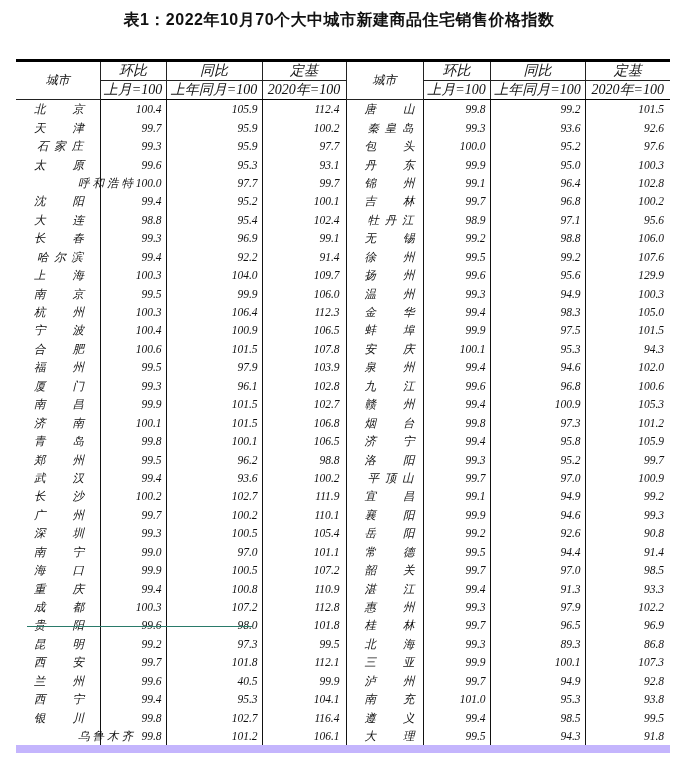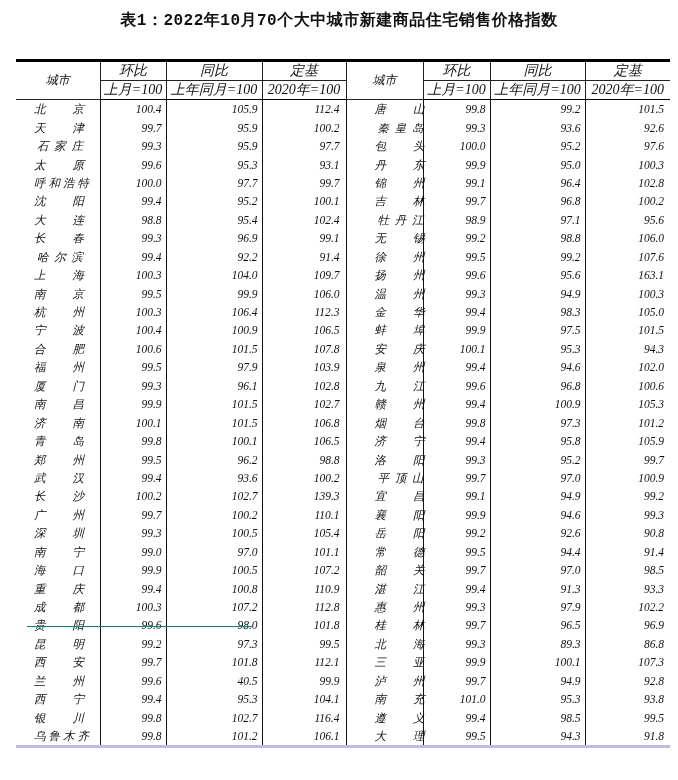--- a/index.html
+++ b/index.html
@@ -1,20 +1,20 @@
 <!DOCTYPE html>
 <html><head>
 <meta charset="utf-8">
 <style>
   html, body { margin:0; padding:0; background:#ffffff; }
   body { width:678px; height:780px; position:relative; overflow:hidden;
          font-family:"DejaVu Serif","Liberation Serif",serif; color:#111; }
   .title { position:absolute; top:10px; left:0; width:678px; text-align:center;
            font-size:16px; font-weight:bold; letter-spacing:0.5px;
-           font-family:Liberation Mono, monospace; }
+           font-family:Liberation Sans, sans-serif; }
   table.main { position:absolute; top:59px; left:16px; width:654px;
                border-collapse:collapse; table-layout:fixed;font-style:italic; }
   table.main col.c-city1 { width:84px; }
   table.main col.c-hb1 { width:66px; }
   table.main col.c-tb1 { width:96px; }
   table.main col.c-dj1 { width:84px; }
   table.main col.c-city2 { width:77px; }
   table.main col.c-hb2 { width:67px; }
   table.main col.c-tb2 { width:95px; }
   table.main col.c-dj2 { width:85px; }
@@ -25,27 +25,27 @@
   th.city { font-size:12px; }
   th.sub { font-family:"Liberation Serif","DejaVu Serif",serif; font-size:14px; }
   th.first { border-left:none; }
   th.last { border-right:none; }
   thead tr.h2 th { border-bottom:1.5px solid #000; }
   td { font-size:11.5px; height:18.45px; padding:0; border-left:1px solid #111;
        font-family:"Liberation Serif","DejaVu Serif",serif; line-height:18px; }
   td.first { border-left:none; }
   td.name { font-family:"DejaVu Sans","Liberation Sans",sans-serif; font-size:11.5px;
             padding-left:18px; }
-  td.name2 { padding-left:28px; }
+  td.name2 { padding-left:18px; }
   td.num { text-align:right; padding-right:4px; }
   td.num-last { padding-right:6px; }
-  tbody tr:last-child td { border-bottom:3px solid #c4b5fd; }
+  tbody tr:last-child td { border-bottom:8px solid #c4b5fd; }
   .name-span { display:inline-block; width:50px; text-align:justify; text-align-last:justify; }
   .name-span.three { width:46px; padding-left:3px; }
-  .name-span.four { width:54px; letter-spacing:-1px; }
+  .name-span.four { width:54px; letter-spacing:-1px;margin-left:44px; }
   .green-line { position:absolute; left:27px; top:626px; width:225px; height:1px; background:#2a7a6a; }
 </style>
 </head>
 <body>
 
 <div class="title">表1：2022年10月70个大中城市新建商品住宅销售价格指数</div>
 
 <table class="main">
   <colgroup>
     <col class="c-city1">
@@ -169,21 +169,21 @@
         <td class="num num-last">107.6</td>
       </tr>
       <tr>
         <td class="first name"><span class="name-span">上海</span></td>
         <td class="num">100.3</td>
         <td class="num">104.0</td>
         <td class="num num-last">109.7</td>
         <td class="name name2"><span class="name-span">扬州</span></td>
         <td class="num">99.6</td>
         <td class="num">95.6</td>
-        <td class="num num-last">163.1</td>
+        <td class="num num-last">129.9</td>
       </tr>
       <tr>
         <td class="first name"><span class="name-span">南京</span></td>
         <td class="num">99.5</td>
         <td class="num">99.9</td>
         <td class="num num-last">106.0</td>
         <td class="name name2"><span class="name-span">温州</span></td>
         <td class="num">99.3</td>
         <td class="num">94.9</td>
         <td class="num num-last">100.3</td>
@@ -285,21 +285,21 @@
         <td class="num num-last">100.2</td>
         <td class="name name2"><span class="name-span three">平顶山</span></td>
         <td class="num">99.7</td>
         <td class="num">97.0</td>
         <td class="num num-last">100.9</td>
       </tr>
       <tr>
         <td class="first name"><span class="name-span">长沙</span></td>
         <td class="num">100.2</td>
         <td class="num">102.7</td>
-        <td class="num num-last">139.3</td>
+        <td class="num num-last">111.9</td>
         <td class="name name2"><span class="name-span">宜昌</span></td>
         <td class="num">99.1</td>
         <td class="num">94.9</td>
         <td class="num num-last">99.2</td>
       </tr>
       <tr>
         <td class="first name"><span class="name-span">广州</span></td>
         <td class="num">99.7</td>
         <td class="num">100.2</td>
         <td class="num num-last">110.1</td>

